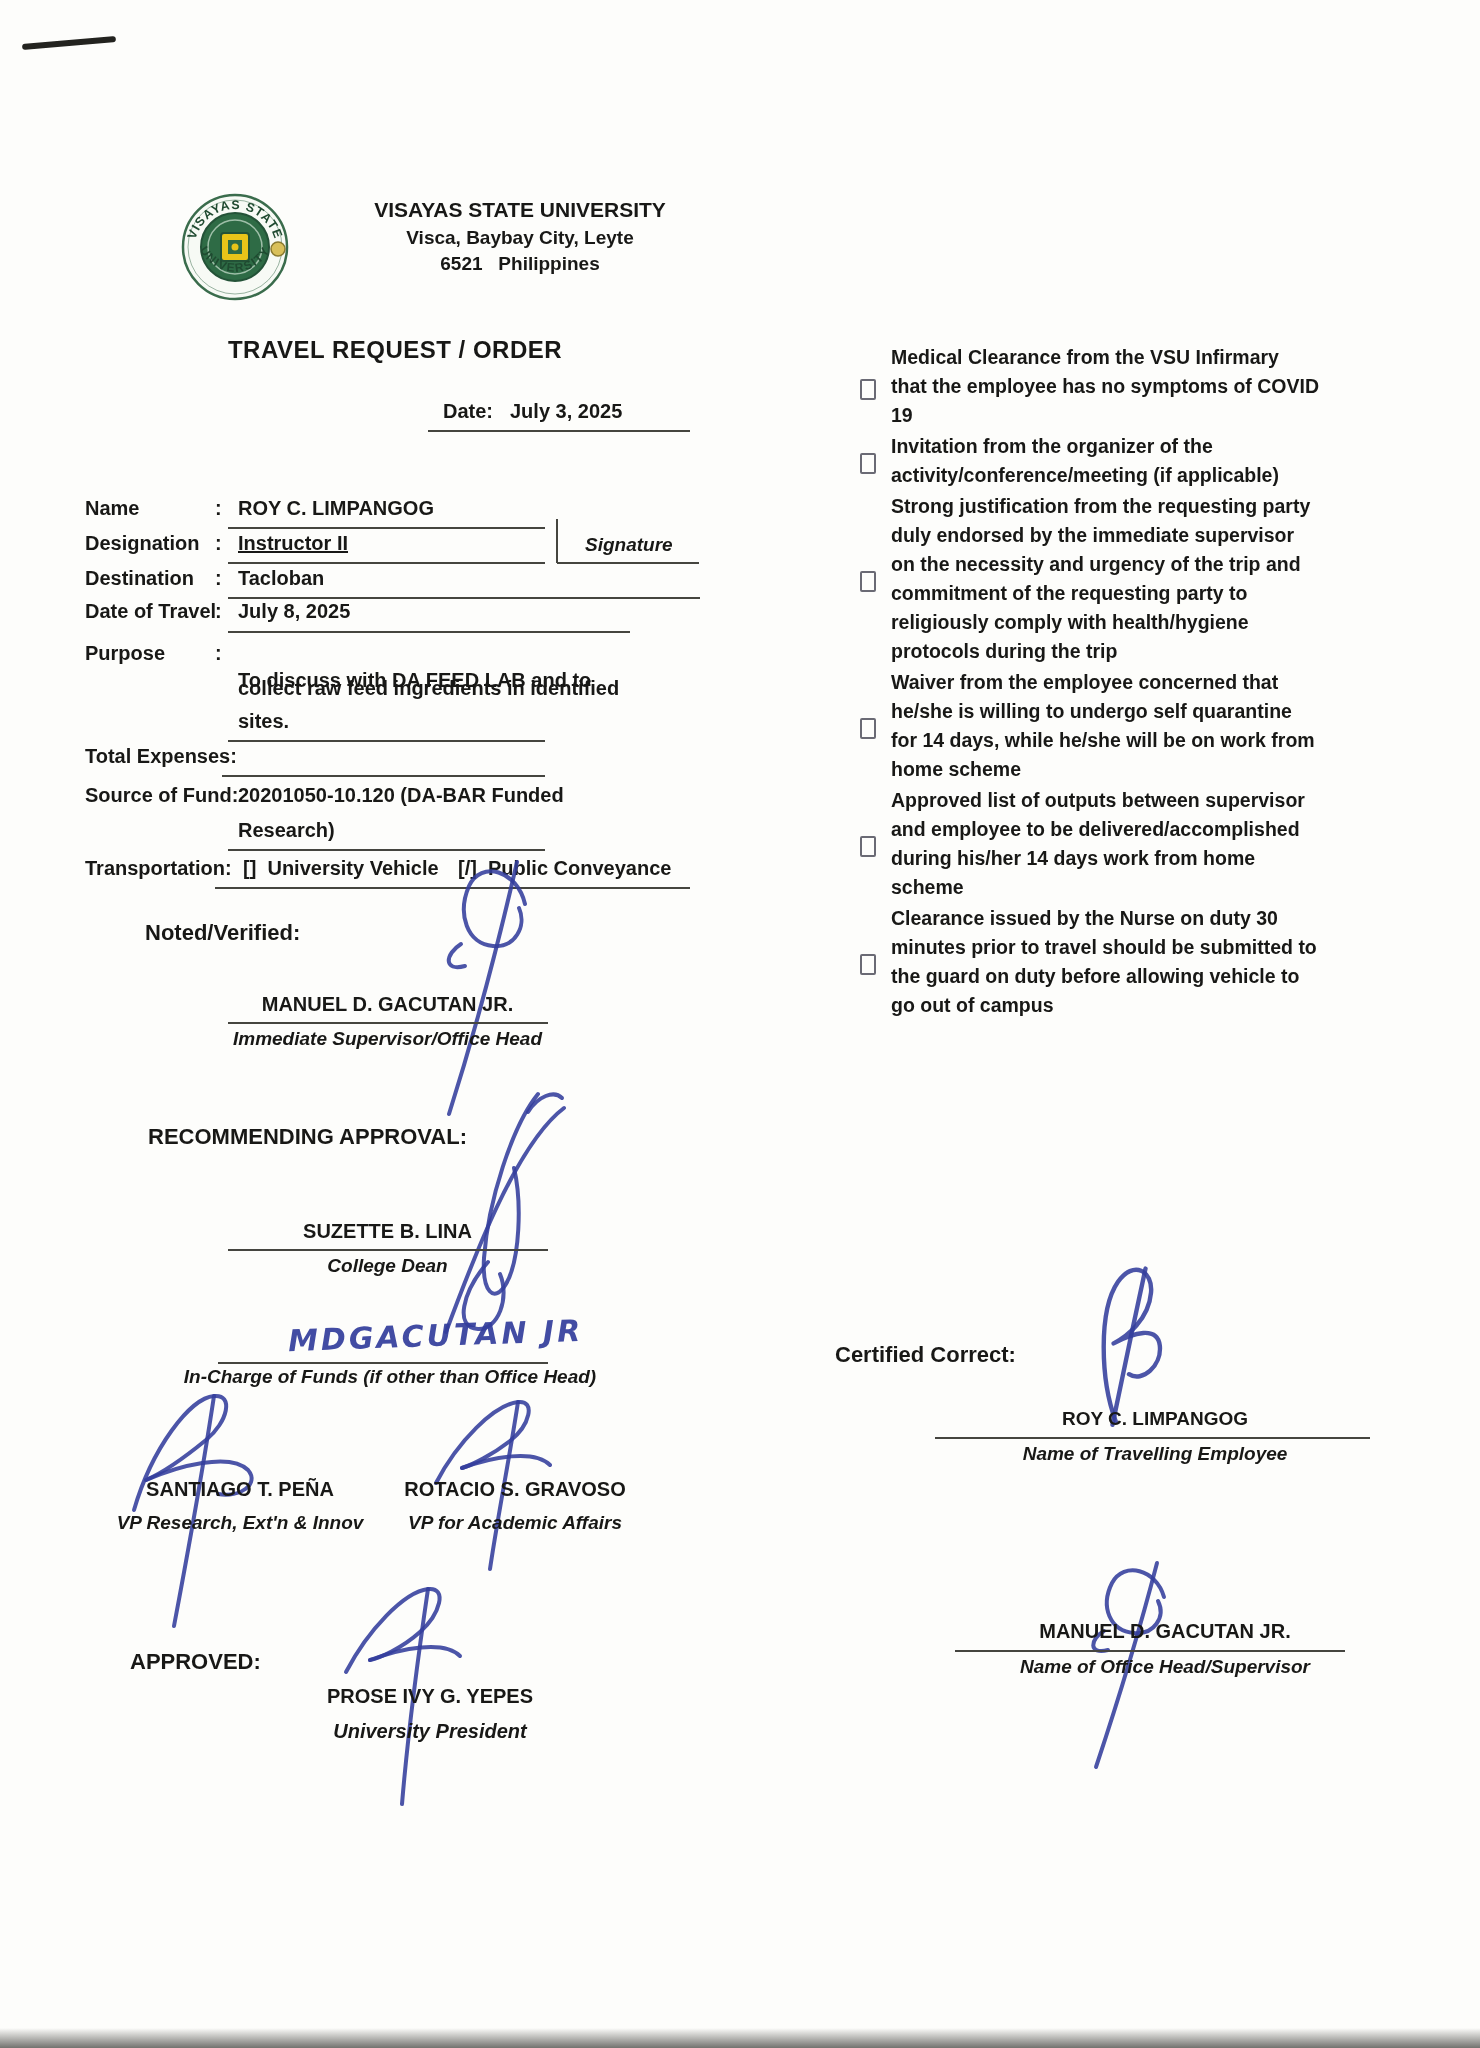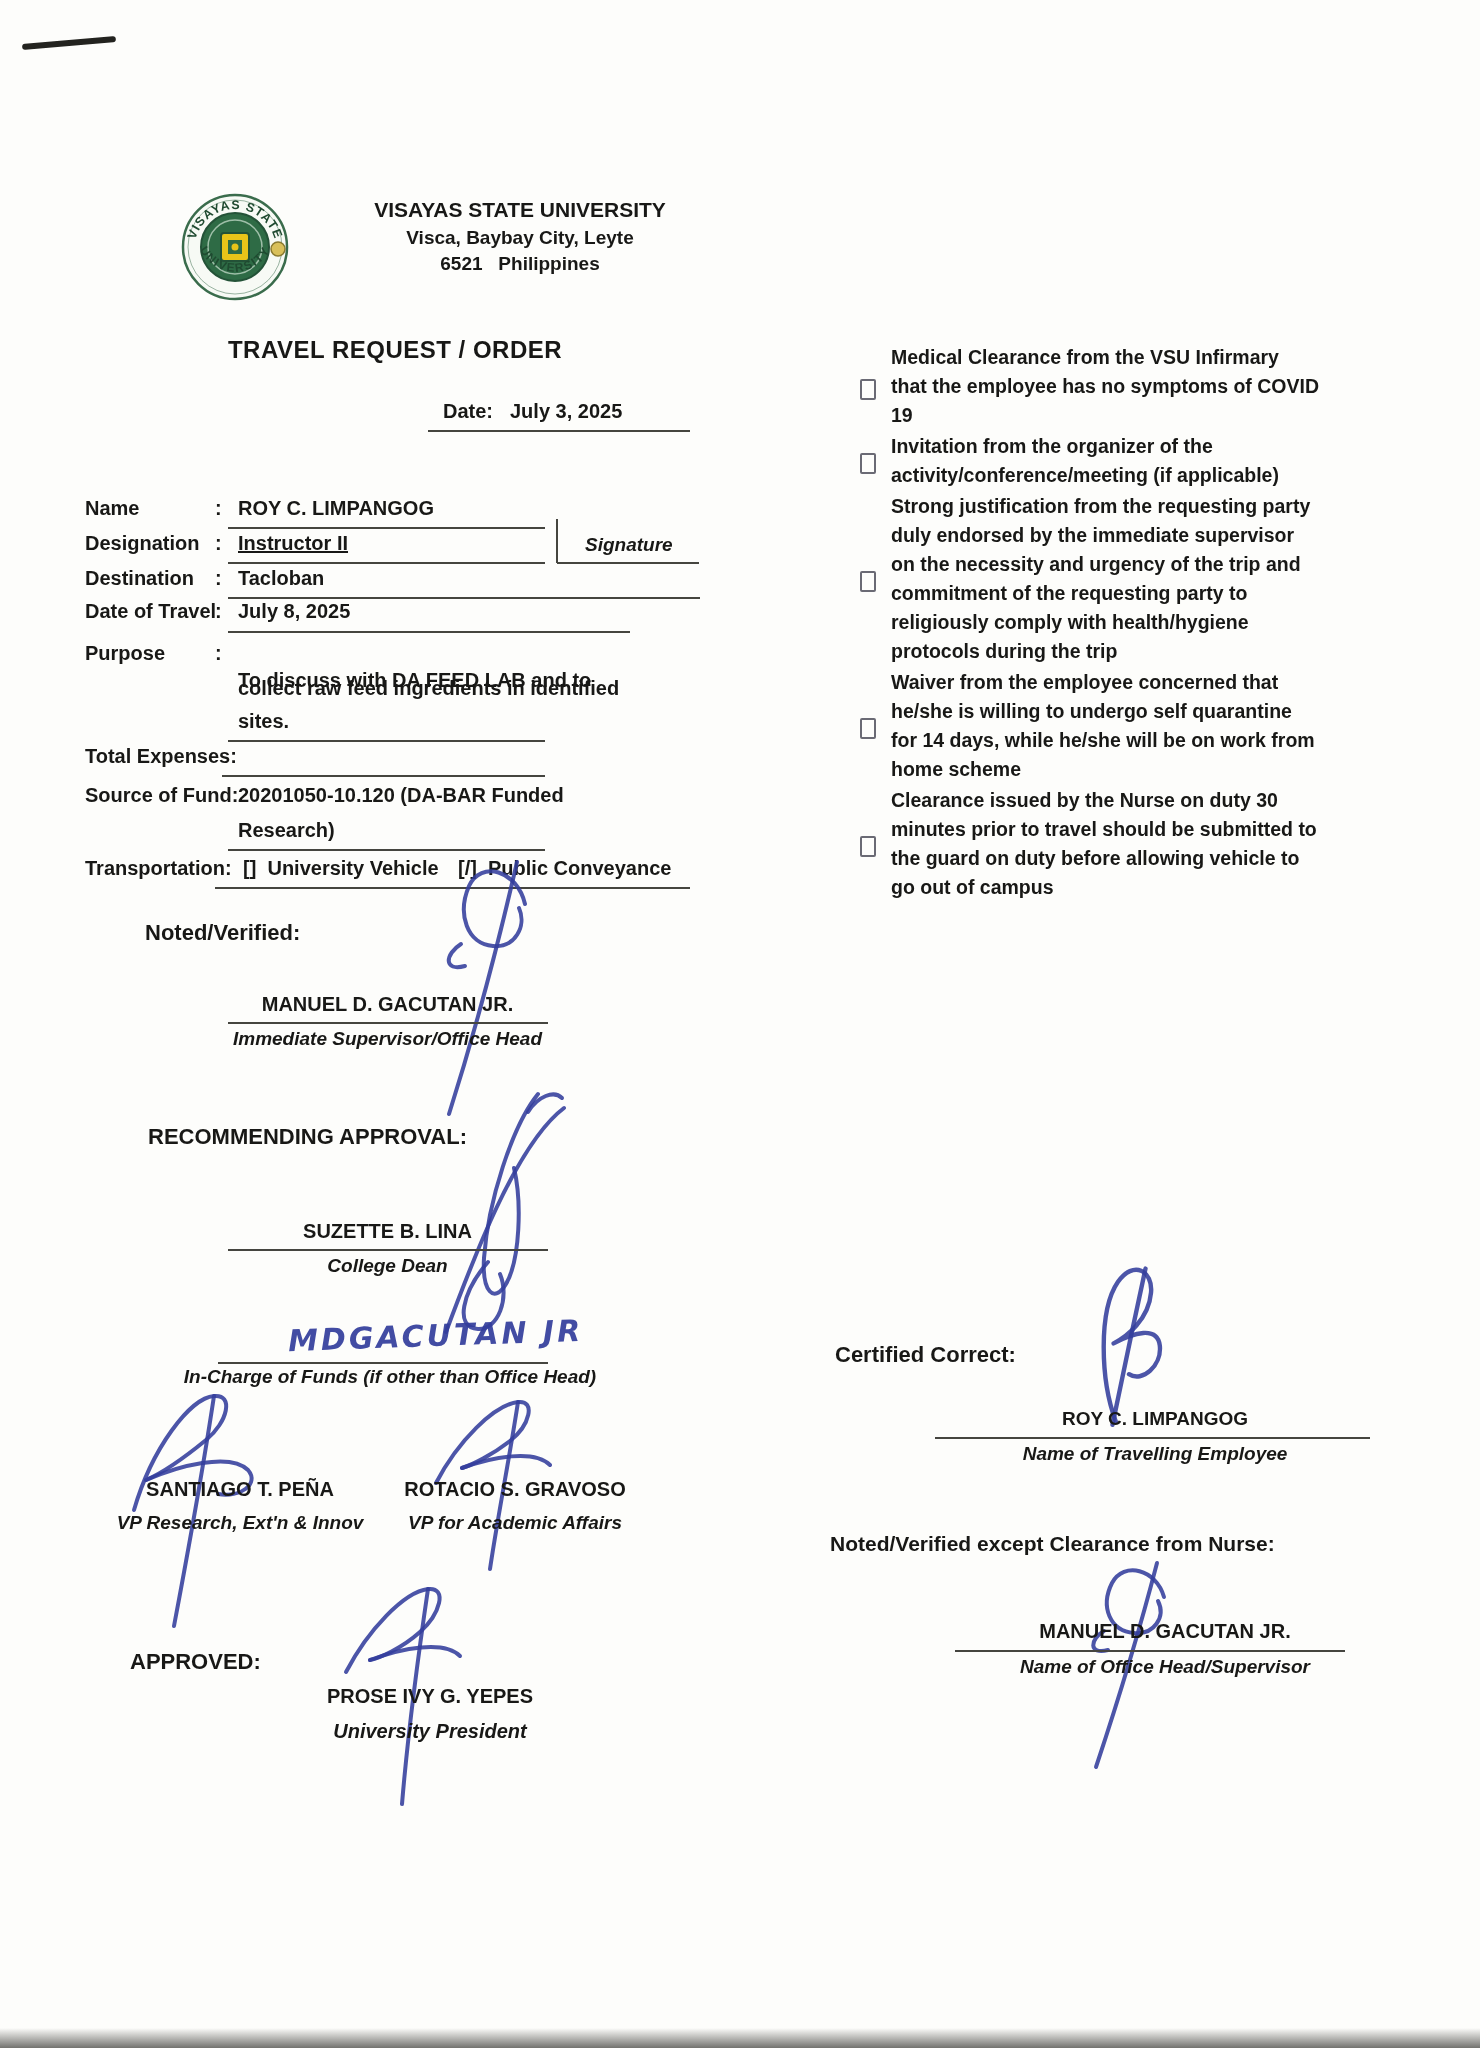--- a/index.html
+++ b/index.html
@@ -191,36 +191,39 @@
     <div class="chk-item">
       <span class="chk-box"></span>
       <span class="chk-text">Strong justification from the requesting party duly endorsed by the immediate supervisor on the necessity and urgency of the trip and commitment of the requesting party to religiously comply with health/hygiene protocols during the trip</span>
     </div>
     <div class="chk-item">
       <span class="chk-box"></span>
       <span class="chk-text">Waiver from the employee concerned that he/she is willing to undergo self quarantine for 14 days, while he/she will be on work from home scheme</span>
     </div>
     <div class="chk-item">
       <span class="chk-box"></span>
+      <span class="chk-text">Approved list of outputs between supervisor and employee to be delivered/accomplished during his/her 14 days work from home scheme</span>
+    </div>
+    <div class="chk-item">
+      <span class="chk-box"></span>
       <span class="chk-text">Clearance issued by the Nurse on duty 30 minutes prior to travel should be submitted to the guard on duty before allowing vehicle to go out of campus</span>
     </div>
   </div>
 
   <div class="abs b fs22" style="left:835px;top:1342px;">Certified Correct:</div>
   <div class="abs sig" style="left:1085px;top:1262px;width:110px;height:165px;">
     <svg viewBox="0 0 100 150">
       <path d="M28,145 C14,108 12,44 30,18 C44,-2 62,8 60,28 C58,52 38,68 26,74 C44,64 66,58 68,76 C70,94 52,110 40,102"></path>
       <path d="M55,6 C45,52 34,104 25,148"></path>
     </svg>
   </div>
   <div class="abs ctr b fs19" style="left:1000px;top:1408px;width:310px;">ROY C. LIMPANGOG</div>
   <div class="rule" style="left:935px;top:1437px;width:435px;"></div>
   <div class="abs ctr b i fs19" style="left:1000px;top:1443px;width:310px;">Name of Travelling Employee</div>
 
-  <div class="abs b fs21" style="left:830px;top:1532px;width:520px;">Noted/Verified except Clearance from Nurse:</div>
   <div class="abs sig" style="left:1052px;top:1555px;width:160px;height:215px;">
     <svg viewBox="0 0 160 215">
       <path d="M112,42 C104,14 72,6 60,28 C48,52 58,76 82,78 C102,80 114,62 106,46"></path>
       <path d="M52,76 C38,84 36,100 56,95"></path>
       <path d="M105,8 C90,66 66,146 44,212"></path>
     </svg>
   </div>
   <div class="abs ctr b fs20" style="left:1010px;top:1620px;width:310px;">MANUEL D. GACUTAN JR.</div>
   <div class="rule" style="left:955px;top:1650px;width:390px;"></div>
   <div class="abs ctr b i fs19" style="left:1010px;top:1656px;width:310px;">Name of Office Head/Supervisor</div>

